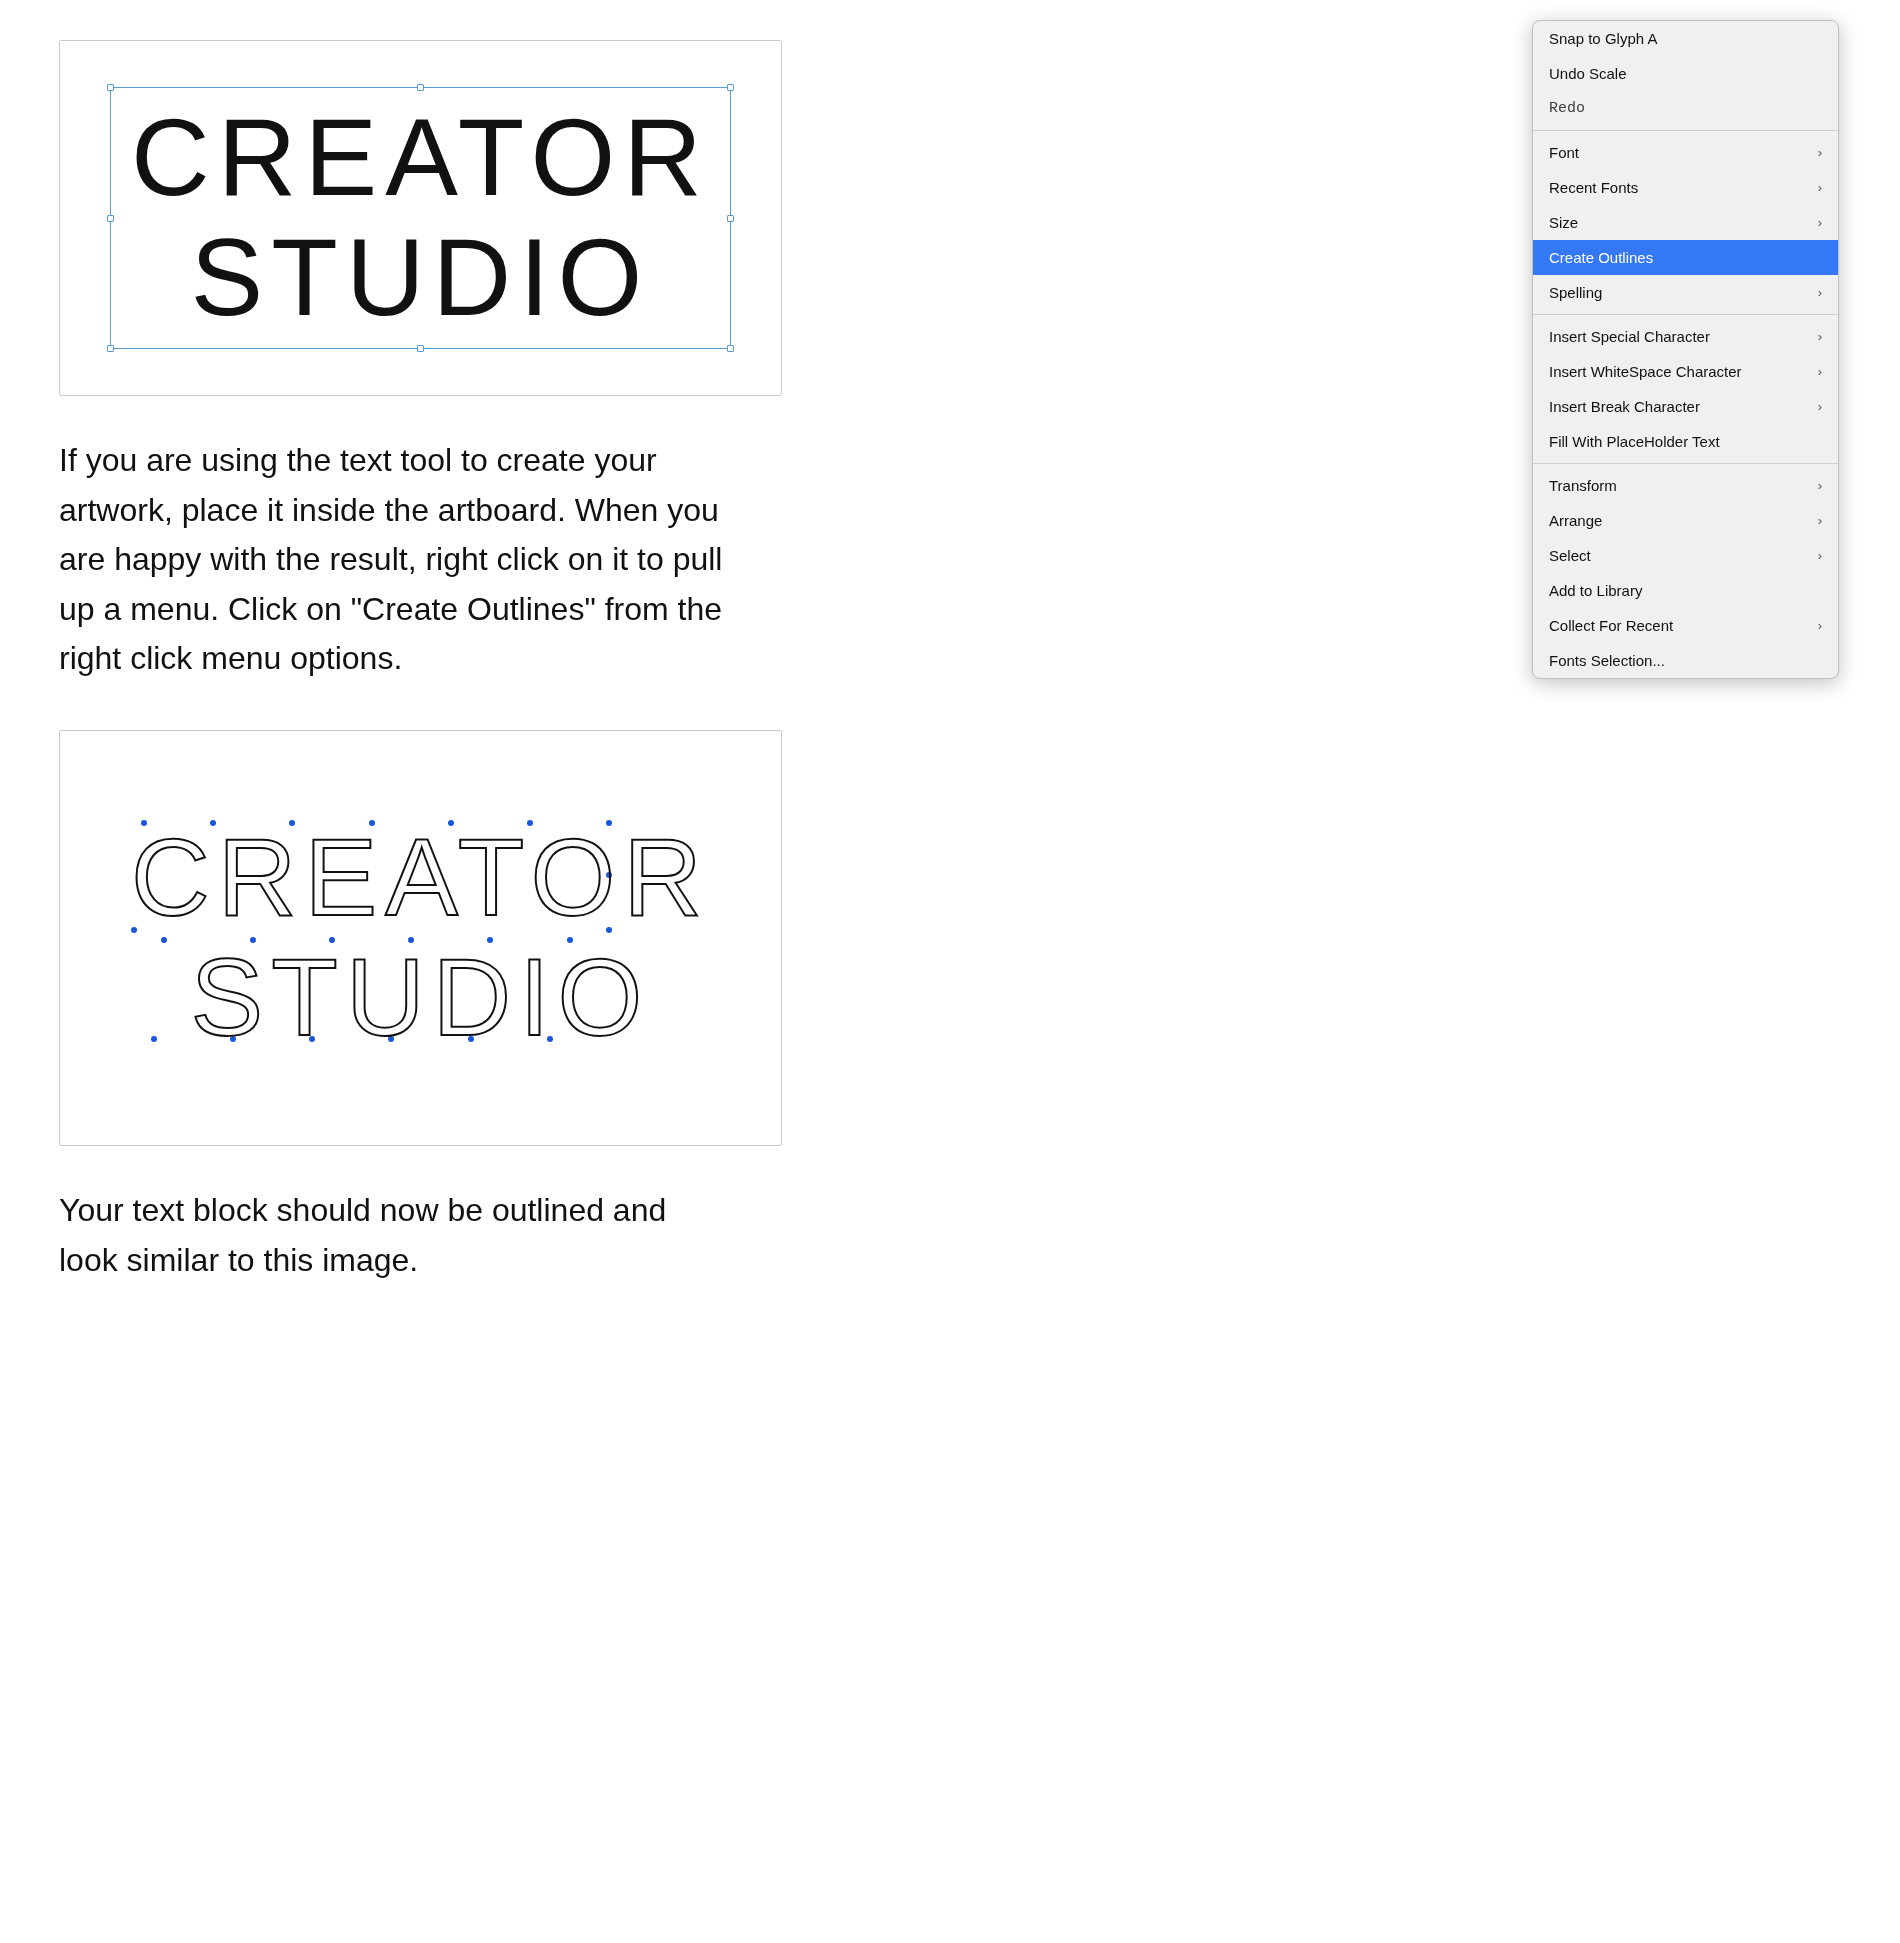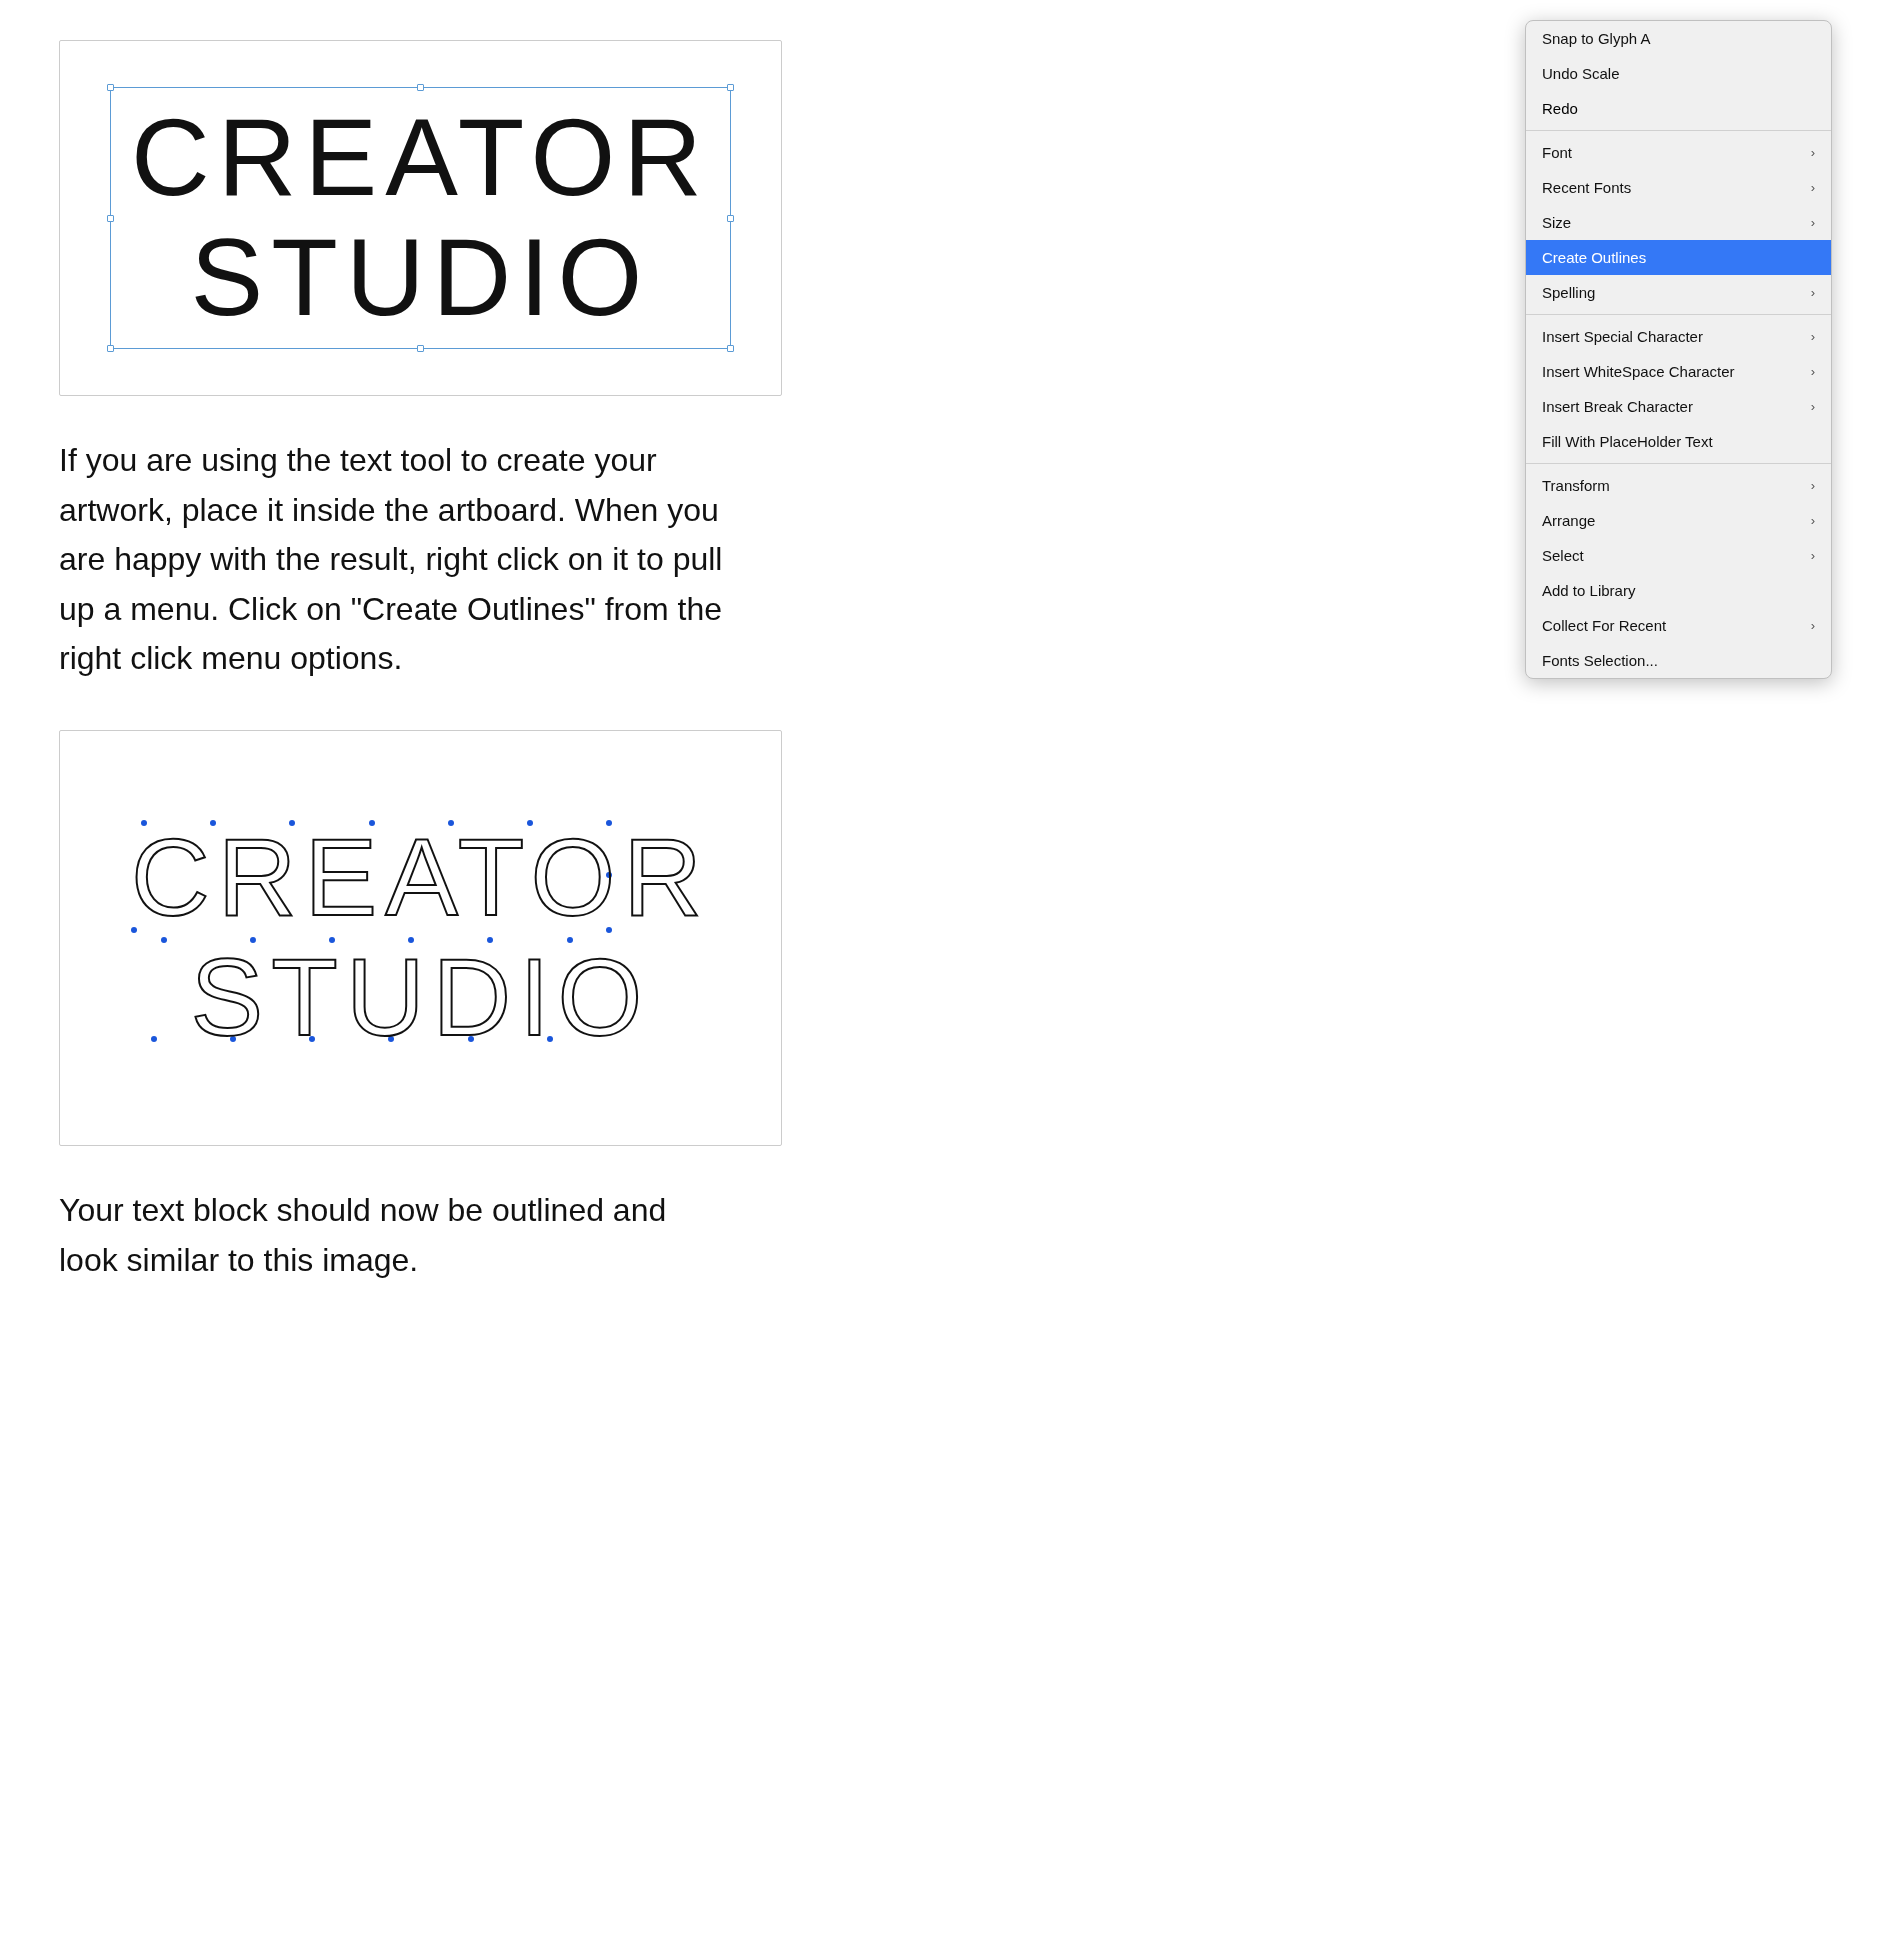--- a/index.html
+++ b/index.html
@@ -110,21 +110,21 @@
       height: 6px;
       background: #1a56db;
       border-radius: 50%;
       position: absolute;
     }
 
     
     .context-menu {
       position: absolute;
       top: 20px;
-      right: 69px;
+      right: 62px;
       width: 307px;
       background: #f0f0f0;
       border: 1px solid #c0c0c0;
       border-radius: 8px;
       box-shadow: 0 4px 20px rgba(0,0,0,0.25);
       overflow: hidden;
       z-index: 100;
     }
 
     .menu-item {
@@ -138,22 +138,23 @@
       user-select: none;
     }
 
     .menu-item.highlighted {
       background: #3478f6;
       color: #ffffff;
       align-items: center;
     }
 
     .menu-item.disabled {
-      color: #000000;
+      color: #404040;
       cursor: default;
+      font-family: Liberation Mono, monospace;
     }
 
     .menu-separator {
       height: 1px;
       background: #d0d0d0;
       margin: 4px 0;
     }
 
     .menu-arrow {
       font-size: 13px;

